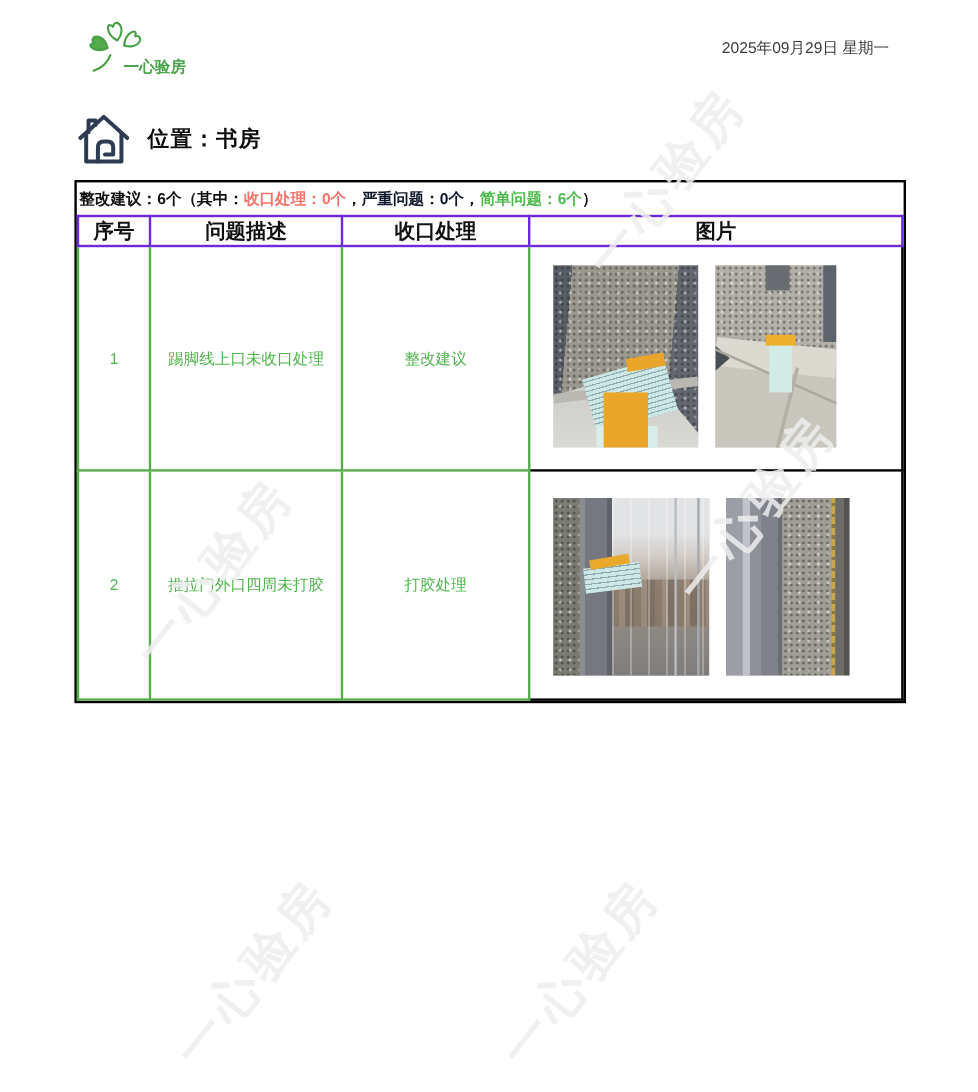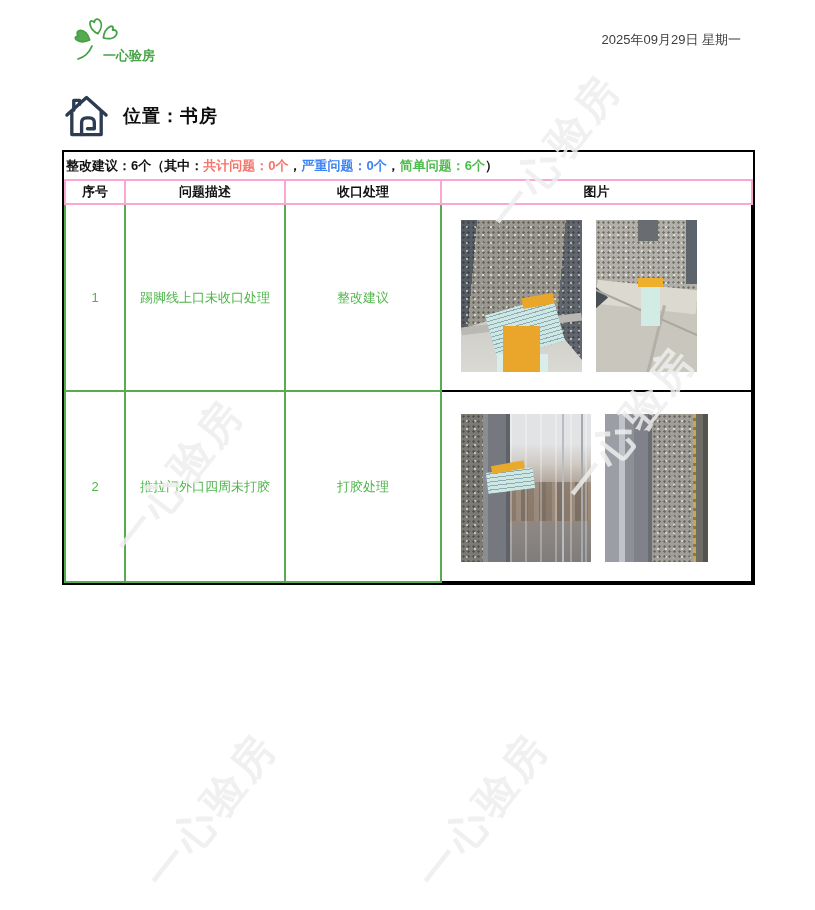--- a/index.html
+++ b/index.html
@@ -20,23 +20,23 @@
   
   .location{position:absolute;left:63px;top:94px;display:flex;align-items:center;gap:13px;z-index:1;text-align:center;}
   .location-label{font-size:18px;font-weight:bold;color:#0d0d0d;letter-spacing:1px;}
 
   
   .table-wrap{position:absolute;left:62px;top:150px;width:693px;border:2px solid #000;
       box-sizing:border-box;z-index:1;background:transparent;}
   .summary-row{height:27px;line-height:27px;font-size:13px;font-weight:bold;color:#111;
       padding-left:2px;white-space:nowrap;}
   .c-red{color:#f4736a;} .c-orange:{}
-  .c-orange{color:#3b82f6;} .c-green{color:#4fbb4f;}
+  .c-orange{color:#0f172a;} .c-green{color:#4fbb4f;}
   table.report{border-collapse:collapse;width:100%;table-layout:fixed;}
-  table.report th{border:2px solid #f9a8d4;height:22px;font-size:13px;font-weight:bold;
+  table.report th{border:2px solid #6d28d9;height:22px;font-size:17px;font-weight:bold;
       color:#111;padding:0;background:transparent;}
   td.gcell{border:2px solid #57ad4e;color:#4eb54a;font-size:13px;text-align:center;
       vertical-align:middle;padding:0 6px;}
   td.pcell{border:2.5px solid #000;padding:0;vertical-align:top;}
   tr.row1 td{height:185px;} tr.row2 td{height:189px;}
 
   .photos{display:flex;gap:14px;padding:15px 0 0 19px;}
   tr.row2 .photos{padding-top:22px;}
   .photo{position:relative;overflow:hidden;flex:none;background:#cfcfca;}
   .p1a{width:121px;height:152px;} .p1b{width:101px;height:152px;}
@@ -140,21 +140,21 @@
         <path d="M4 21 L24 3 L44 21"></path>
         <path d="M9 17.5 L9 41 L39 41 L39 17.5"></path>
         <path d="M19 41 L19 29 Q19 24 24 24 L27 24 Q32 24 32 29 L32 35 L25 35"></path>
       </g>
     </svg>
     <span class="location-label">位置：书房</span>
   </div>
 
   <div class="table-wrap">
     <div class="summary-row">
-      <span>整改建议：6个（其中：</span><span class="c-red">共计问题：0个</span><span>，</span><span class="c-orange">严重问题：0个</span><span>，</span><span class="c-green">简单问题：6个</span><span>）</span>
+      <span>整改建议：6个（其中：</span><span class="c-red">收口处理：0个</span><span>，</span><span class="c-orange">严重问题：0个</span><span>，</span><span class="c-green">简单问题：6个</span><span>）</span>
     </div>
     <table class="report">
       <colgroup>
           <col style="width:60px">
           <col style="width:160px">
           <col style="width:156px">
           <col>
         </colgroup>
       <tbody>
           <tr>

